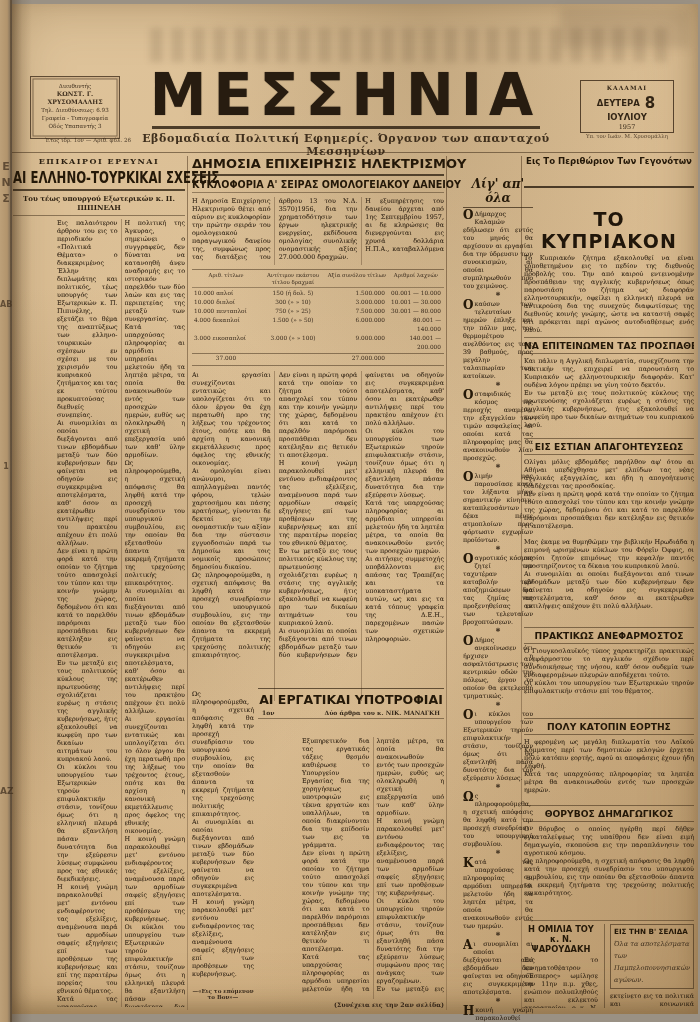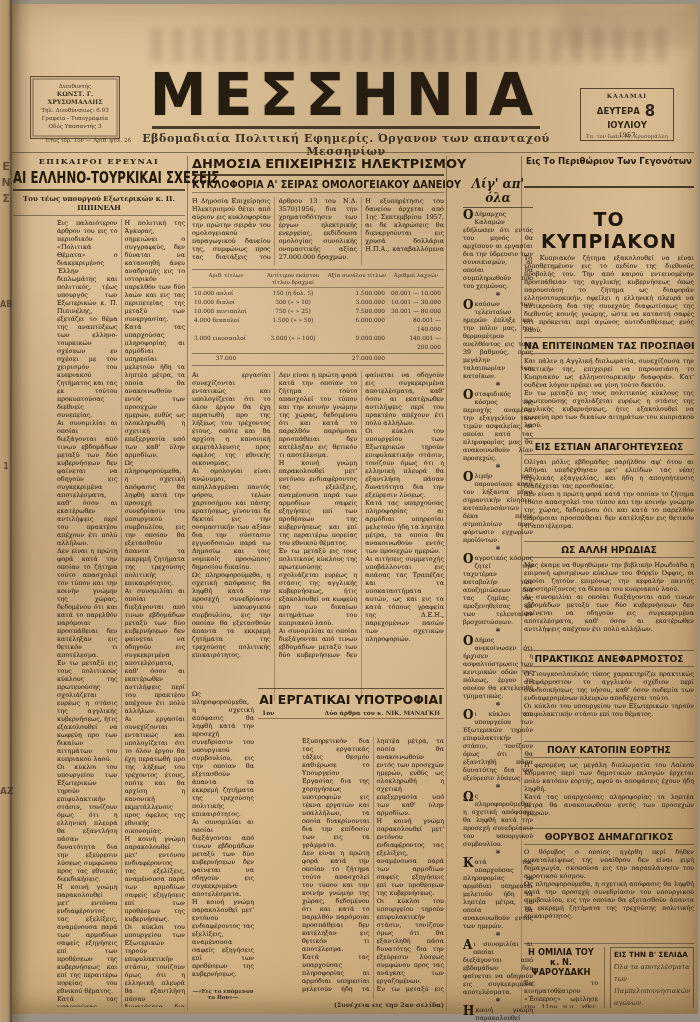--- a/index.html
+++ b/index.html
@@ -31,21 +31,21 @@
     box-shadow:inset 0 0 0 1.5px rgba(214,184,143,.9), inset 0 0 0 2.5px rgba(55,38,20,.55);
     text-align:center;font-size:5.6px;line-height:8px;padding-top:5px;color:rgba(45,30,16,.92);}
   .lbox .b{font-weight:bold;font-size:6.2px;}
   .issue{position:absolute;left:24px;top:137px;width:128px;font-size:5.6px;text-align:center;color:rgba(45,30,16,.85);}
   .logo{position:absolute;left:140px;top:62px;width:410px;text-align:center;
     font-family:"DejaVu Sans",sans-serif;font-weight:bold;font-size:57px;letter-spacing:7px;
     color:#271c10;transform:scaleY(1.02);text-shadow:0 0 1px rgba(39,28,16,.6);}
   .logorule{position:absolute;left:152px;top:126px;width:388px;height:3px;background:rgba(40,28,14,.8);}
   .subtitle{position:absolute;left:140px;top:132px;width:412px;text-align:center;
     font-size:11px;letter-spacing:.6px;font-weight:bold;color:rgba(45,31,16,.9);}
-  .rbox{position:absolute;left:580px;top:88px;width:92px;height:48px;border:1.5px solid rgba(55,38,20,.8);
+  .rbox{position:absolute;left:580px;top:80px;width:92px;height:48px;border:1.5px solid rgba(55,38,20,.8);
     text-align:center;color:rgba(40,27,14,.95);padding-top:3px;}
   .rb-city{font-size:6px;font-weight:bold;letter-spacing:1px;}
   .rb-date{font-family:"DejaVu Sans",sans-serif;font-weight:bold;font-size:8.5px;margin-top:3px;}
   .rb-date .num{font-size:15px;vertical-align:-2px;padding:0 2px;}
   .rb-year{font-size:6.5px;margin-top:1px;}
   .owner{position:absolute;left:572px;top:133px;width:110px;font-size:5.4px;text-align:center;color:rgba(45,30,16,.8);}
   .mhrule{position:absolute;left:12px;top:152px;width:682px;height:1px;background:rgba(60,42,22,.55);}
 
   
   .vr{position:absolute;width:1px;background:linear-gradient(rgba(80,55,30,.55),rgba(80,55,30,.3));}
@@ -309,21 +309,20 @@
     <div class="rhead">ΤΟ ΚΥΠΡΙΑΚΟΝ</div>
     <div class="rlead t">Το Κυπριακόν ζήτημα εξακολουθεί να είναι τοποθετημένον εις το πεδίον της διεθνούς προβολής του. Την από καιρού εντεινομένην προσπάθειαν της αγγλικής κυβερνήσεως όπως παρουσιάση το ζήτημα ως διαφοράν ελληνοτουρκικήν, οφείλει η ελληνική πλευρά να αντικρούση δια της συνεχούς διαφωτίσεως της διεθνούς κοινής γνώμης, ώστε να καταστή σαφές ότι πρόκειται περί αγώνος αυτοδιαθέσεως ενός λαού.
 Η κοινή γνώμη παρακολουθεί μετ' εντόνου ενδιαφέροντος τας εξελίξεις, αναμένουσα σαφείς εξηγήσεις επί της περαιτέρω πορείας του εθνικού θέματος.</div>
 
     <div class="sh">ΝΑ ΕΠΙΤΕΙΝΩΜΕΝ ΤΑΣ ΠΡΟΣΠΑΘΕΙΑΣ ΜΑΣ</div>
     <div class="t s1">Και πάλιν η Αγγλική διπλωματία, συνεχίζουσα την τακτικήν της, επιχειρεί να παρουσιάση το Κυπριακόν ως ελληνοτουρκικήν διαφοράν. Κατ' ουδένα λόγον πρέπει να γίνη τούτο δεκτόν.
 Εν τω μεταξύ εις τους πολιτικούς κύκλους της πρωτευούσης σχολιάζεται ευρέως η στάσις της αγγλικής κυβερνήσεως, ήτις εξακολουθεί να κωφεύη προ των δικαίων αιτημάτων του κυπριακού λαού.</div>
     <div class="sh">ΕΙΣ ΕΣΤΙΑΝ ΑΠΑΓΟΗΤΕΥΣΕΩΣ</div>
     <div class="t s2">Ολίγαι μόλις εβδομάδες παρήλθον αφ' ότου αι Αθήναι υπεδέχθησαν μετ' ελπίδων τας νέας αγγλικάς εξαγγελίας, και ήδη η απογοήτευσις διαδέχεται τας προσδοκίας.
 Δεν είναι η πρώτη φορά κατά την οποίαν το ζήτημα τούτο απασχολεί τον τύπον και την κοινήν γνώμην της χώρας, δεδομένου ότι και κατά το παρελθόν παρόμοιαι προσπάθειαι δεν κατέληξαν εις θετικόν τι αποτέλεσμα.</div>
-    <div class="sh">ΩΣ ΑΛΛΗ ΗΡΩΔΙΑΣ</div>
     <div class="t s3">Μας έκαμε να θυμηθώμεν την βιβλικήν Ηρωδιάδα η επιμονή ωρισμένων κύκλων του Φόρεϊν Όφφις, οι οποίοι ζητούν επιμόνως την κεφαλήν παντός υποστηρίζοντος τα δίκαια του κυπριακού λαού.
 Αι συνομιλίαι αι οποίαι διεξάγονται από τινων εβδομάδων μεταξύ των δύο κυβερνήσεων δεν φαίνεται να οδηγούν εις συγκεκριμένα αποτελέσματα, καθ' όσον αι εκατέρωθεν αντιλήψεις απέχουν έτι πολύ αλλήλων.</div>
     <div class="sh">ΠΡΑΚΤΙΚΩΣ ΑΝΕΦΑΡΜΟΣΤΟΣ</div>
     <div class="t s4">Ο Γιουγκοσλαυϊκός τύπος χαρακτηρίζει πρακτικώς ανεφάρμοστον το αγγλικόν σχέδιον περί συνδιοικήσεως της νήσου, καθ' όσον ουδεμία των ενδιαφερομένων πλευρών αποδέχεται τούτο.
 Οι κύκλοι του υπουργείου των Εξωτερικών τηρούν επιφυλακτικήν στάσιν επί του θέματος.</div>
     <div class="sh">ΠΟΛΥ ΚΑΤΟΠΙΝ ΕΟΡΤΗΣ</div>
     <div class="t s5">Η φερομένη ως μεγάλη διπλωματία του Λαϊκού Κόμματος περί των δημοτικών εκλογών έρχεται πολύ κατόπιν εορτής, αφού αι αποφάσεις έχουν ήδη ληφθή.
 Κατά τας υπαρχούσας πληροφορίας τα ληπτέα μέτρα θα ανακοινωθούν εντός των προσεχών ημερών.</div>
     <div class="sh">ΘΟΡΥΒΟΣ ΔΗΜΑΓΩΓΙΚΟΣ</div>
     <div class="t s6">Ο θόρυβος ο οποίος ηγέρθη περί δήθεν εγκαταλείψεως της υπαίθρου δεν είναι ειμή δημαγωγία, σκοπούσα εις την παραπλάνησιν του αγροτικού κόσμου.

